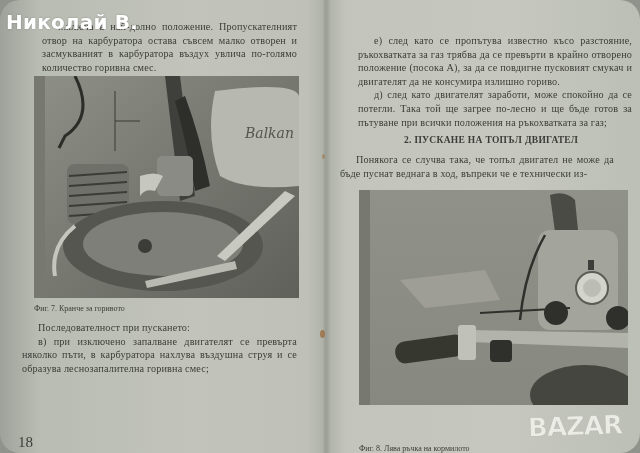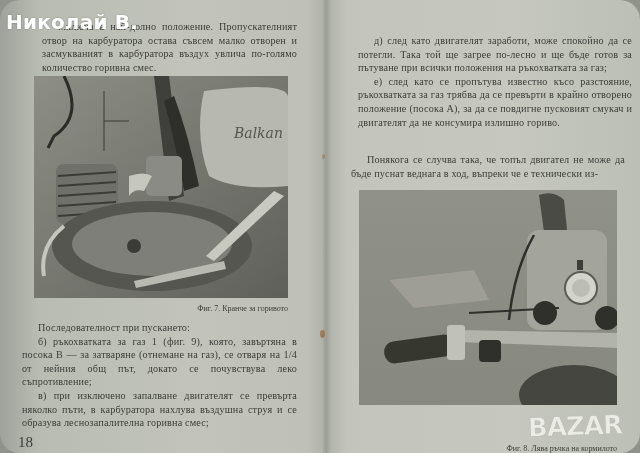--- a/index.html
+++ b/index.html
@@ -8,22 +8,22 @@
   .spread{position:absolute;left:0;top:0;width:640px;height:453px;
           background:linear-gradient(90deg,#9fa29a 0%,#b9bcb3 6%,#c2c4bb 30%,#bfc1b8 48%,#adb0a7 51%,#c3c5bc 54%,#c6c8bf 80%,#bcbfb6 100%);border-radius:20px;}
   .page{position:absolute;top:0;height:453px;}
   .page.left{left:0;width:327px;}
   .page.right{left:329px;width:311px;}
   .spine{position:absolute;left:323px;top:0;width:8px;height:453px;
          background:linear-gradient(90deg,#a9aca3,#9a9d94 40%,#b3b6ad);}
   .txt{position:absolute;color:#3b3c38;font-size:10.2px;line-height:13.6px;letter-spacing:0.15px;text-align:justify;}
   .txt p{margin:0;}
   .ind{text-indent:16px;}
-  .photo{position:absolute;background:#77786f;overflow:hidden;}
-  .cap{position:absolute;color:#3c3d39;font-size:8px;text-align:right;}
+  .photo{position:absolute;background:#77786f;overflow:hidden;padding-left:11px;}
+  .cap{position:absolute;color:#3c3d39;font-size:8px;text-align:left;}
   .pnum{position:absolute;color:#3c3d39;font-size:15px;}
   .heading{position:absolute;color:#3b3c38;font-size:9.5px;letter-spacing:0.3px;font-weight:bold;}
   .wm-name{position:absolute;left:6px;top:10px;color:#fff;font-family:"DejaVu Sans","Liberation Sans",sans-serif;
            font-weight:bold;font-size:20px;letter-spacing:0.2px;text-shadow:0 0 2px rgba(0,0,0,0.25);}
   .wm-bazar{position:absolute;left:528px;top:411px;color:#ecece6;font-family:"DejaVu Sans","Liberation Sans",sans-serif;
             font-weight:bold;font-size:26px;letter-spacing:-1px;transform:rotate(-2deg);
             -webkit-text-stroke:0.6px #b9bab3;}
   .stain{position:absolute;border-radius:50%;background:#9a6a3a;opacity:0.75;}
 </style>
 </head>
@@ -76,39 +76,39 @@
 
         <line x1="70" y1="15" x2="70" y2="75" stroke="#3a3b37" stroke-width="1"></line>
         <line x1="70" y1="45" x2="95" y2="45" stroke="#3a3b37" stroke-width="1"></line>
       </svg>
     </div>
 
     <div class="cap" style="left:34px;top:304px;width:254px;">Фиг. 7. Кранче за горивото</div>
 
     <div class="txt" style="left:22px;top:321px;width:275px;">
       <p class="ind">Последователност при пускането:</p>
-      <p class="ind">б) ръкохватката за газ 1 (фиг. 9), която, завъртяна в посока В — за затваряне (отнемане на газ), се отваря на 1/4 от нейния общ път, докато се почувствува леко съпротивление;</p>
       <p class="ind">в) при изключено запалване двигателят се превърта няколко пъти, в карбуратора нахлува въздушна струя и се образува леснозапалителна горивна смес;</p>
     </div>
 
     <div class="pnum" style="left:18px;top:434px;">18</div>
   </div>
 
   <div class="spine"></div>
   <div class="stain" style="left:320px;top:330px;width:5px;height:8px;"></div>
   <div class="stain" style="left:322px;top:154px;width:3px;height:5px;opacity:0.5;"></div>
 
   <div class="page right">
     <div class="txt" style="left:29px;top:34px;width:274px;">
+      <p class="ind">е) след като се пропътува известно късо разстояние, ръкохватката за газ трябва да се превърти в крайно отворено положение (посока А), за да се повдигне пусковият смукач и двигателят да не консумира излишно гориво.</p>
       <p class="ind">д) след като двигателят заработи, може спокойно да се потегли. Така той ще загрее по-лесно и ще бъде готов за пътуване при всички положения на ръкохватката за газ;</p>
-      <p class="ind">е) след като се пропътува известно късо разстояние, ръкохватката за газ трябва да се превърти в крайно отворено положение (посока А), за да се повдигне пусковият смукач и двигателят да не консумира излишно гориво.</p>
     </div>
 
+    <div class="heading" style="left:75px;top:135px;">2. ПУСКАНЕ НА ТОПЪЛ ДВИГАТЕЛ</div>
 
-    <div class="txt" style="left:22px;top:153px;width:274px;">
+    <div class="txt" style="left:11px;top:153px;width:274px;">
       <p class="ind">Понякога се случва така, че топъл двигател не може да бъде пуснат веднага в ход, въпреки че е технически из-</p>
     </div>
 
     <div class="photo" style="left:30px;top:190px;width:258px;height:215px;">
       <svg width="258" height="215" viewBox="0 0 258 215">
         <defs>
           <linearGradient id="g2" x1="0" y1="0" x2="0" y2="1">
             <stop offset="0" stop-color="#909189"></stop>
               <stop offset="1" stop-color="#878880"></stop>
           </linearGradient>

